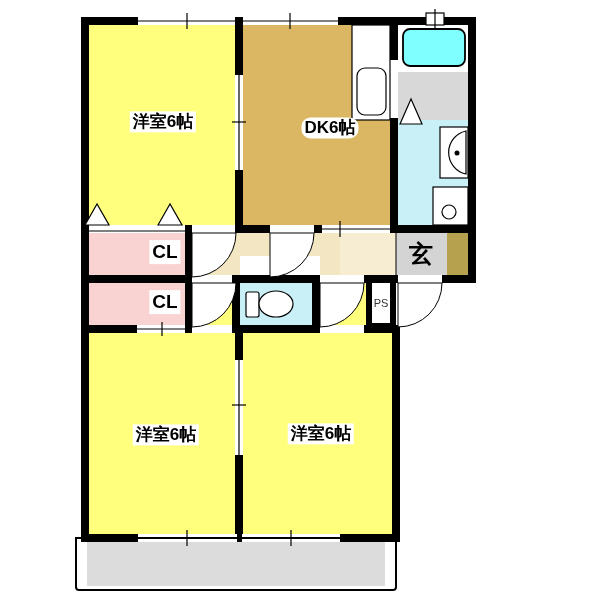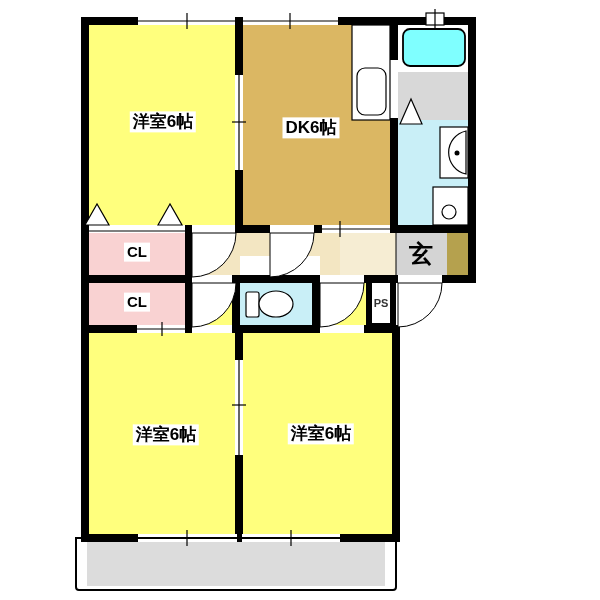--- a/index.html
+++ b/index.html
@@ -4,21 +4,21 @@
 <style>
   html,body{margin:0;padding:0;background:#fff;}
   #plan{position:relative;width:484px;height:600px;background:#ffffff;
         font-family:"Liberation Sans","DejaVu Sans",sans-serif;overflow:hidden;}
   .fill{position:absolute;}
   .wall{position:absolute;background:#000;z-index:20;}
   .svgl{position:absolute;left:0;top:0;z-index:30;pointer-events:none;}
   .chip{position:absolute;transform:translate(-50%,-50%);background:#ffffff;
         padding:0 3px;font-weight:bold;font-size:17px;color:#000;
         white-space:nowrap;line-height:1.25;z-index:40;}
-  .chip.small{font-size:15px;}
+  .chip.small{font-size:19px;margin-left:28px;}
   .plain{position:absolute;transform:translate(-50%,-50%);color:#000;
          white-space:nowrap;z-index:40;font-weight:bold;}
   .box{position:absolute;z-index:22;}
 </style>
 </head>
 <body>
 
 <div id="plan">
 
   <div class="fill" style="left:89px;top:25px;width:146px;height:200px;background:#FFFF7D;"></div>
@@ -125,21 +125,21 @@
     <circle cx="457" cy="153" r="2.5" fill="#000"></circle>
 
     <rect x="433" y="187" width="35" height="38" fill="#fff" stroke="#000" stroke-width="1.2"></rect>
     <circle cx="449" cy="212" r="7" fill="#fff" stroke="#000" stroke-width="1.2"></circle>
 
     <rect x="246" y="292" width="13" height="25" rx="2" fill="#fff" stroke="#000" stroke-width="1.2"></rect>
     <ellipse cx="276" cy="304" rx="17" ry="13" fill="#fff" stroke="#000" stroke-width="1.2"></ellipse>
   </svg>
 
   <div class="chip" style="left:163px;top:122px;">洋室6帖</div>
-  <div class="chip" style="left:311px;top:128px;">DK6帖</div>
+  <div class="chip" style="left:330px;top:128px;border-radius:9px;">DK6帖</div>
   <div class="chip small" style="left:137px;top:252px;">CL</div>
   <div class="chip small" style="left:137px;top:302px;">CL</div>
   <div class="plain" style="left:421px;top:254px;font-size:24px;">玄</div>
-  <div class="plain" style="left:381px;top:303px;font-size:11px;font-weight:bold;color:#333;">PS</div>
+  <div class="plain" style="left:381px;top:303px;font-size:11px;font-weight:normal;color:#333;">PS</div>
   <div class="chip" style="left:166px;top:435px;">洋室6帖</div>
   <div class="chip" style="left:321px;top:434px;">洋室6帖</div>
 
 </div>
 
 </body></html>

